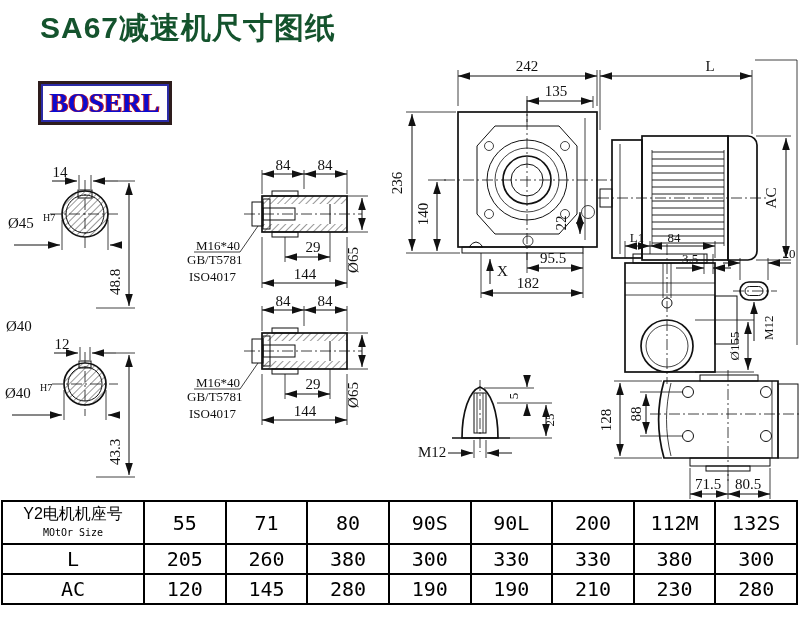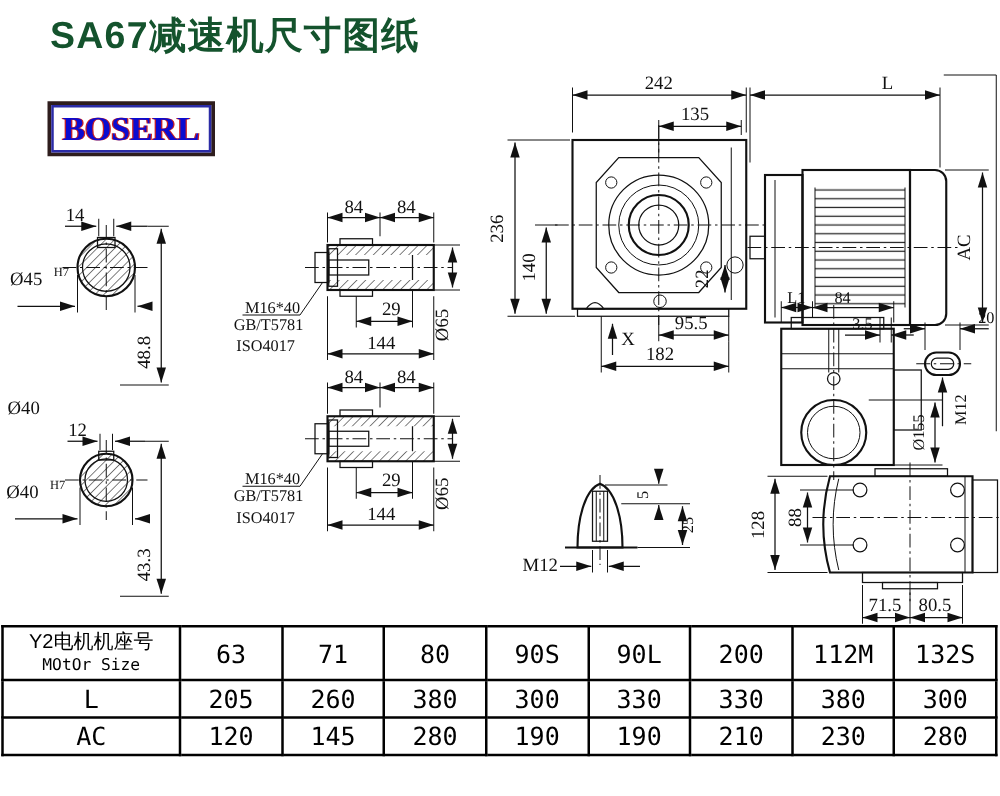--- a/index.html
+++ b/index.html
@@ -21,21 +21,21 @@
   .dts{font-family:"Liberation Serif","DejaVu Serif",serif;font-size:13px;fill:#111}
   .sup{font-family:"Liberation Serif","DejaVu Serif",serif;font-size:10px;fill:#111}
   table.mt{position:absolute;left:1px;top:500px;width:797px;border-collapse:collapse;
         table-layout:fixed;background:#fff;}
   table.mt td{border:2px solid #000;text-align:center;vertical-align:middle;
         font-family:"DejaVu Sans Mono","Liberation Mono",monospace;font-size:20px;color:#000;
         padding:0;overflow:hidden;}
   table.mt tr.hrow td{height:41px;}
   table.mt tr.drow td{height:28px;}
   .h1{font-family:"Liberation Sans","DejaVu Sans",sans-serif;font-size:16px;line-height:20px;}
-  .h2{font-family:"DejaVu Sans Mono","Liberation Mono",monospace;font-size:13px;line-height:17px;}
+  .h2{font-family:"DejaVu Sans Mono","Liberation Mono",monospace;font-size:10px;line-height:17px;}
 </style>
 </head>
 <body>
 
 <div class="screen">
 
 <svg width="800" height="502" viewBox="0 0 800 502">
   <defs>
     <marker id="ar" markerUnits="userSpaceOnUse" markerWidth="14" markerHeight="10" viewBox="0 0 14 10" refX="13" refY="5" orient="auto-start-reverse">
           <path d="M13,5 L1,1.2 L1,8.8 Z" fill="#111"></path>
@@ -355,21 +355,21 @@
         <col>
         <col>
         <col>
   </colgroup>
   <tbody>
         <tr class="hrow">
     <td>
       <div class="h1">Y2电机机座号</div>
       <div class="h2">MOtOr Size</div>
     </td>
-    <td>63</td>
+    <td>55</td>
     <td>71</td>
     <td>80</td>
     <td>90S</td>
     <td>90L</td>
     <td>200</td>
     <td>112M</td>
     <td>132S</td>
   </tr>
   <tr class="drow">
     <td>L</td>

